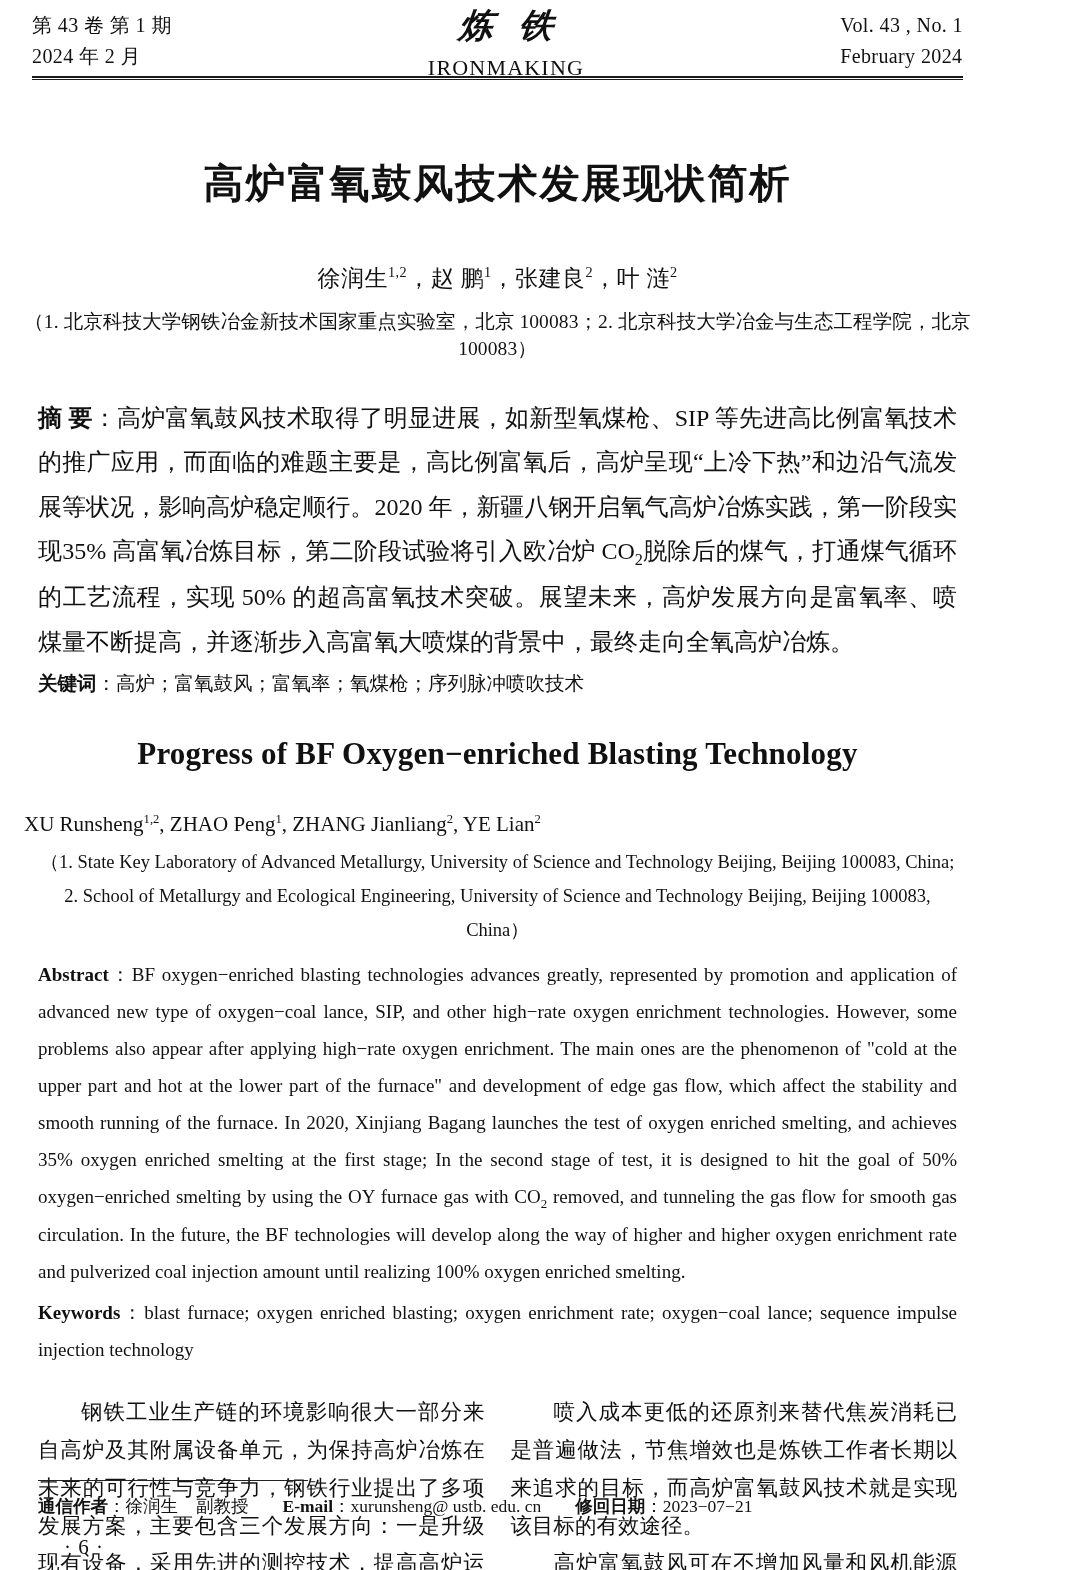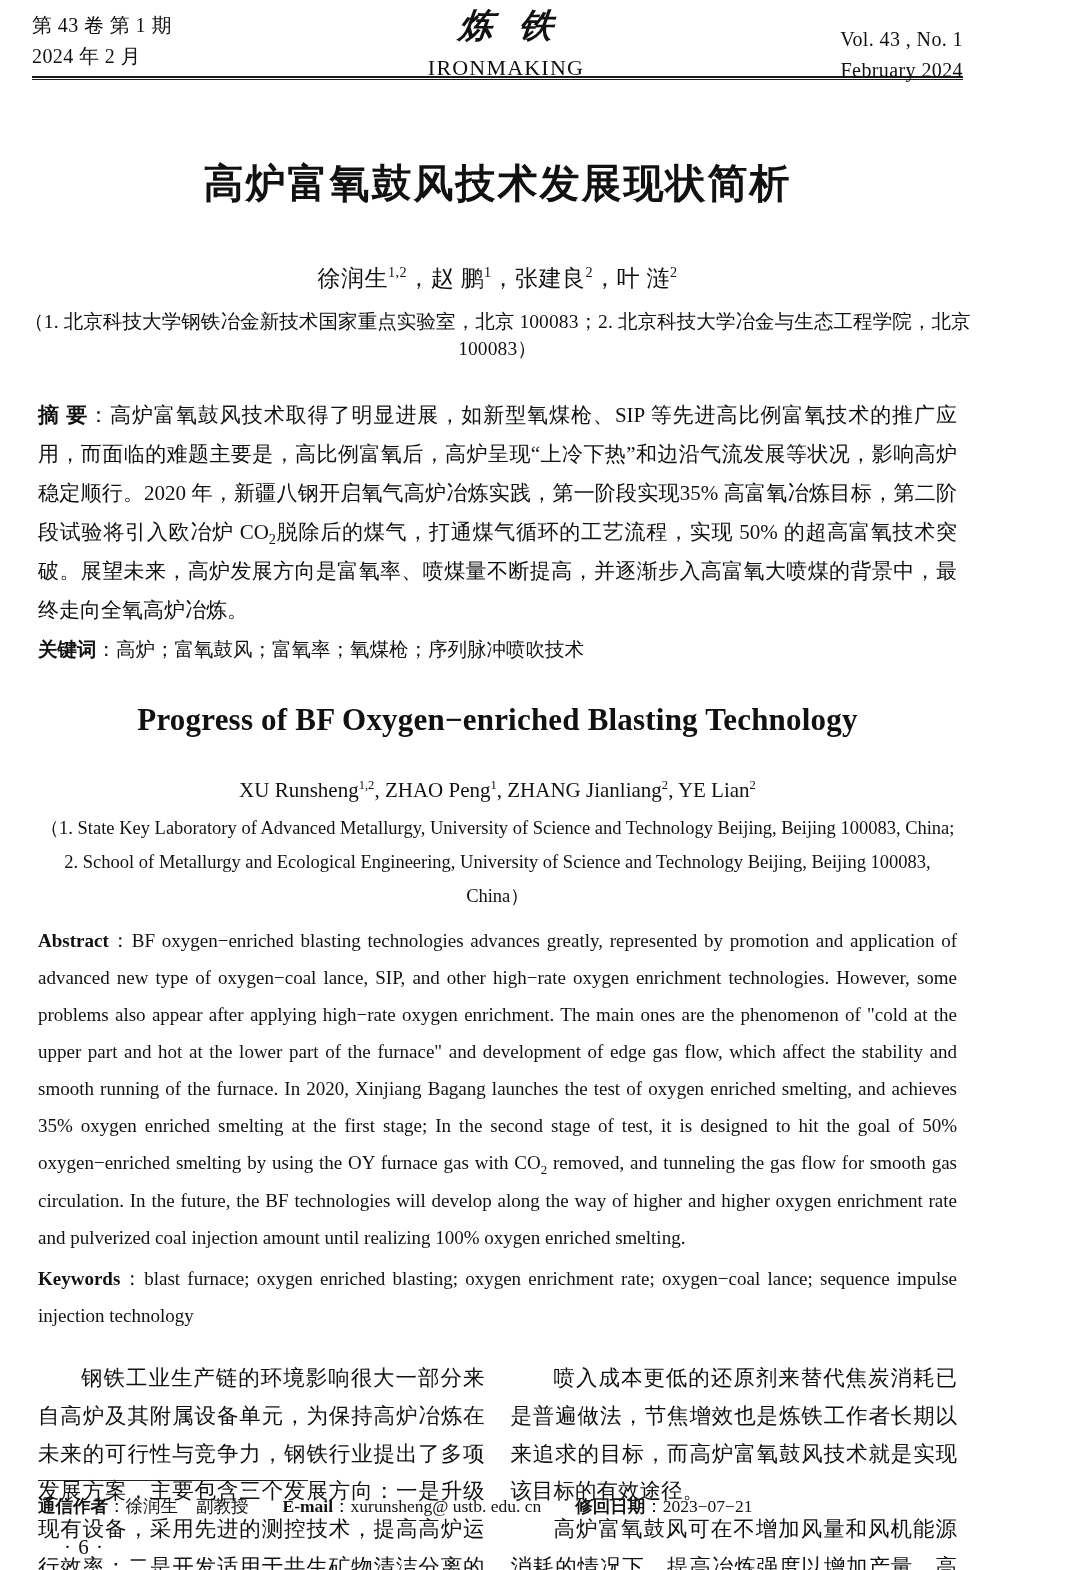--- a/index.html
+++ b/index.html
@@ -30,21 +30,21 @@
     padding: 10px 8px 0 8px;
     height: 72px;
   }
   .mast-left, .mast-right {
     font-size: 20px;
     line-height: 1.55;
     white-space: nowrap;
     font-family: "Liberation Serif", "DejaVu Serif", serif;
   }
   .mast-left { text-align: left; }
-  .mast-right { text-align: right; margin-top: 14px; }
+  .mast-right { text-align: left; }
   .mast-left div, .mast-right div { letter-spacing: 0.4px; }
   .mast-center {
     text-align: center;
     margin-top: -2px;
     flex: 0 0 auto;
   }
   .mast-logo {
     font-size: 34px;
     font-weight: bold;
     letter-spacing: 26px;
@@ -87,21 +87,21 @@
   .cn-affil {
     text-align: center;
     font-size: 19.5px;
     margin-top: 14px;
     letter-spacing: 0.1px;
   }
 
   
   .cn-abs {
     margin: 34px 14px 0 14px;
-    font-size: 21px;
+    font-size: 24px;
     line-height: 1.85;
     text-align: justify;
     text-justify: inter-character;
   }
   .lbl-bold { font-weight: bold; }
   .cn-abs sub, .en-abs sub { font-size: 0.68em; vertical-align: sub; }
   .cn-kw {
     margin: 2px 14px 0 14px;
     font-size: 19.5px;
     line-height: 1.85;
@@ -110,21 +110,21 @@
   
   .en-title {
     text-align: center;
     font-size: 31px;
     font-weight: bold;
     margin-top: 34px;
     font-family: "Liberation Serif", "DejaVu Serif", serif;
     letter-spacing: 0.2px;
   }
   .en-authors {
-    text-align: center;
+    text-align: left;
     font-size: 21px;
     margin-top: 40px;
   }
   .en-authors sup { font-size: 0.6em; vertical-align: super; }
   .en-affil {
     text-align: center;
     font-size: 18.5px;
     line-height: 1.85;
     margin-top: 8px;
     padding: 0 10px;

